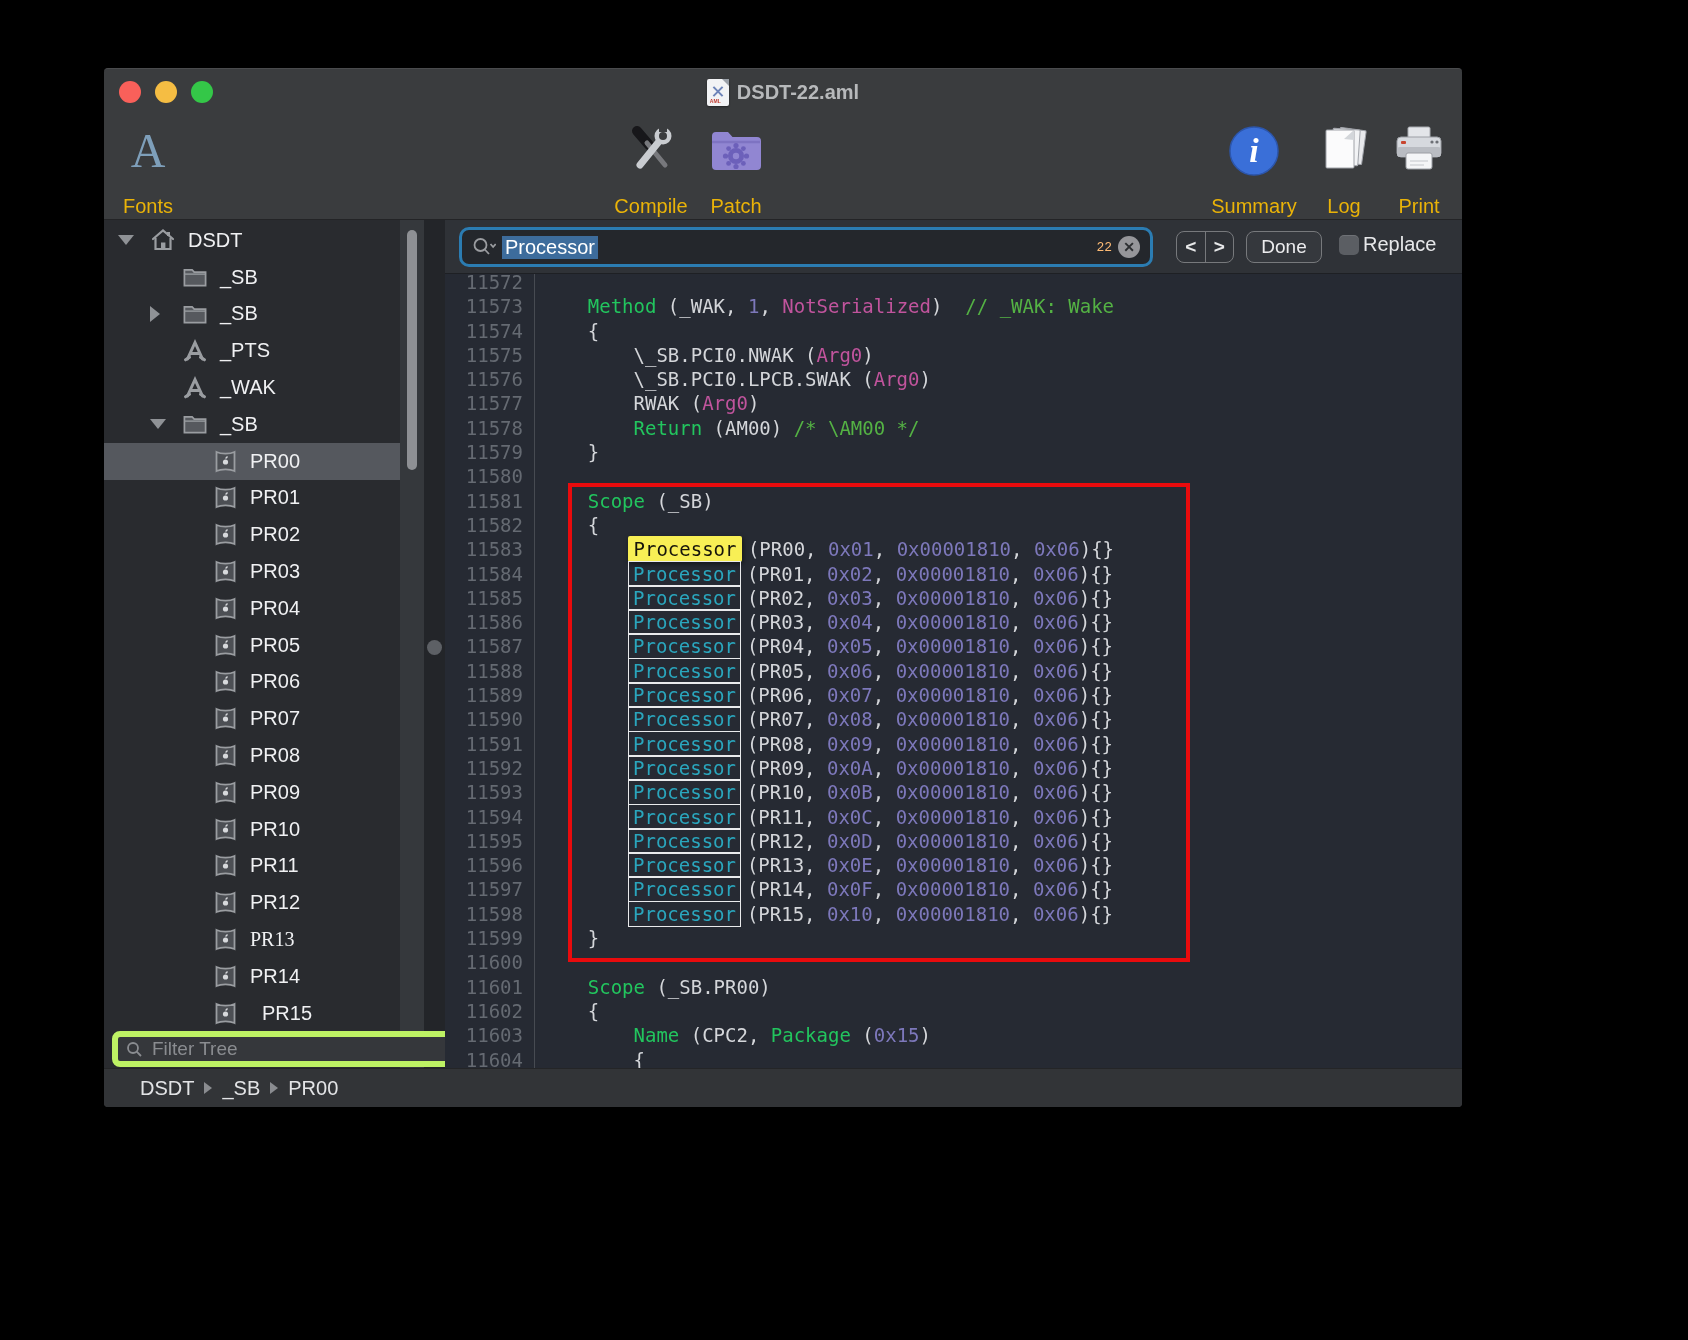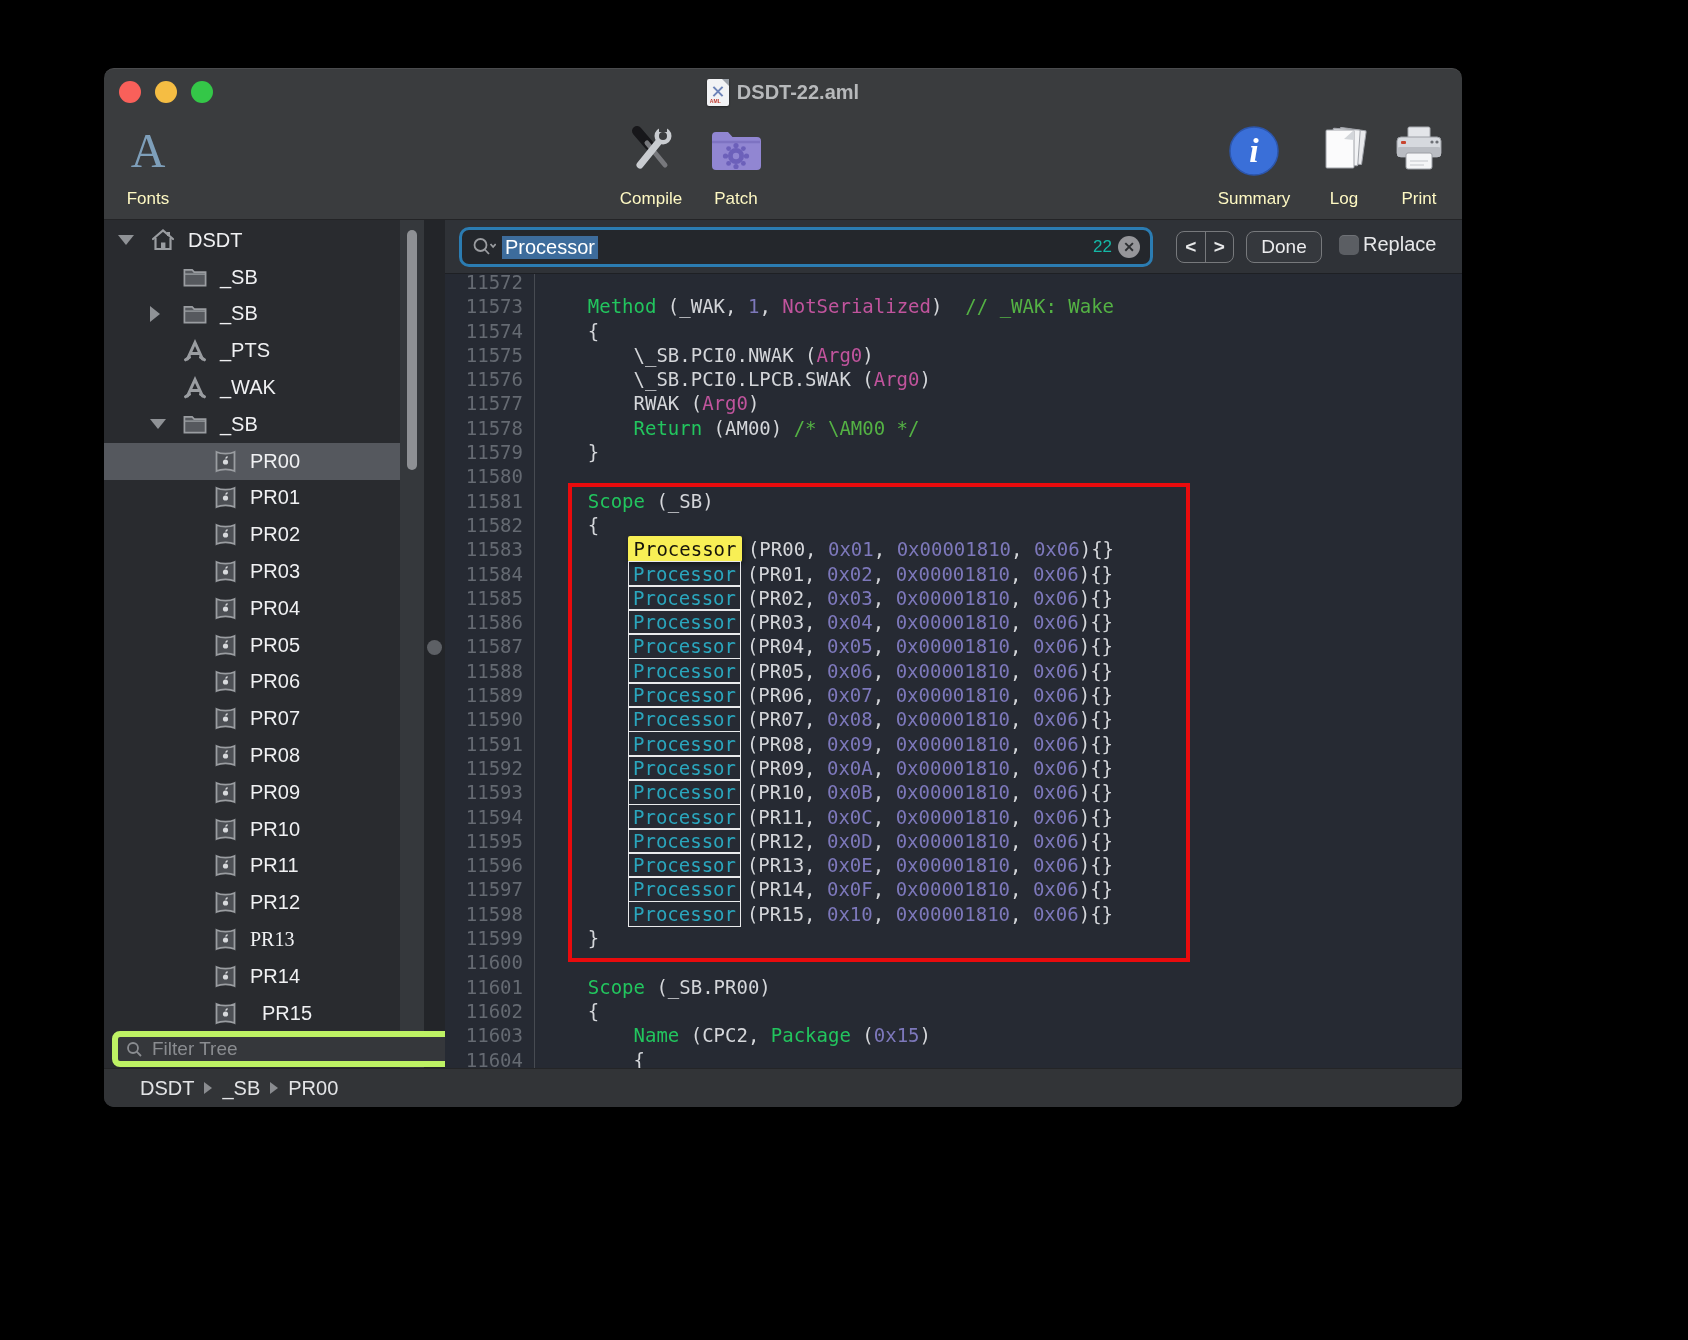--- a/index.html
+++ b/index.html
@@ -1,37 +1,37 @@
 <!DOCTYPE html>
 <html><head>
 <meta charset="utf-8">
 <style>
   html,body{margin:0;padding:0;background:#000;}
   .stage{position:relative;width:1688px;height:1340px;background:#000;font-family:"Liberation Sans",sans-serif;overflow:hidden;}
-  .window{position:absolute;left:104px;top:68px;width:1358px;height:1039px;background:#3a3c3e;border-radius:10px;overflow:hidden;box-shadow:0 24px 70px rgba(0,0,0,.65);border-top:1px solid #4a4b4d;box-sizing:border-box;}
+  .window{position:absolute;left:104px;top:68px;width:1358px;height:1039px;background:#3a3c3e;border-radius:4px;overflow:hidden;box-shadow:0 24px 70px rgba(0,0,0,.65);border-top:1px solid #4a4b4d;box-sizing:border-box;}
   
   .titlebar{position:absolute;left:0;top:0;right:0;height:44px;}
   .tl{position:absolute;top:12px;width:22px;height:22px;border-radius:50%;}
   .tl.red{left:15px;background:#f9605a;}
   .tl.yellow{left:51px;background:#f5bd43;}
   .tl.green{left:87px;background:#34c748;}
   .titlegroup{position:absolute;left:0;right:0;top:8px;height:30px;display:flex;align-items:center;justify-content:center;gap:8px;}
   .doc-ic{width:22px;height:27px;background:#f2f3f5;border-radius:2px;position:relative;box-shadow:0 1px 2px rgba(0,0,0,.4);}
   .doc-ic:before{content:"";position:absolute;right:0;top:0;border-style:solid;border-width:0 7px 7px 0;border-color:transparent #9aa0a8 transparent transparent;}
   .doc-ic .xmark{position:absolute;left:4px;top:6px;width:13px;height:13px;}
   .doc-ic .xmark:before,.doc-ic .xmark:after{content:"";position:absolute;left:6px;top:0;width:2px;height:13px;background:#6d84b8;}
   .doc-ic .xmark:before{transform:rotate(45deg);}
   .doc-ic .xmark:after{transform:rotate(-45deg);}
   .doc-ic .aml{position:absolute;left:3px;bottom:2px;font-size:5px;font-weight:bold;color:#c03b30;}
   .wintitle{font-size:20px;color:#b7b9bb;font-weight:600;}
   
   .toolbar{position:absolute;left:0;top:44px;right:0;height:106px;border-bottom:1px solid #232426;}
   .titem{position:absolute;top:6px;width:130px;display:flex;flex-direction:column;align-items:center;}
   .ticon{height:64px;display:flex;align-items:center;justify-content:center;}
-  .tlabel{margin-top:6px;font-size:17px;color:#fef9c3;}
+  .tlabel{margin-top:12px;font-size:20px;color:#eab308;}
   .fonts-a{font-family:"Liberation Serif",serif;font-size:48px;color:#7e9fba;line-height:60px;}
   
   .content{position:absolute;left:0;top:151px;right:0;bottom:38px;background:#232529;}
   .sidebar{position:absolute;left:0;top:0;width:296px;bottom:0;background:#292b2f;overflow:hidden;}
   .scrolltrack{position:absolute;left:296px;top:0;width:24px;bottom:0;background:#35383c;}
   .scrollthumb{position:absolute;left:7px;top:10px;width:10px;height:240px;border-radius:5px;background:#8e9094;}
   .vdivider{position:absolute;left:320px;top:0;width:21px;bottom:0;background:#232529;}
   .divdot{position:absolute;left:3px;top:420px;width:15px;height:15px;border-radius:50%;background:#5d6065;}
   
   .tree{position:absolute;left:0;top:2px;right:0;}
@@ -45,21 +45,21 @@
   
   .filter{position:absolute;left:8px;bottom:2px;width:342px;height:34px;background:#35373b;border:6px solid #bef264;border-radius:8px;display:flex;align-items:center;box-sizing:border-box;padding:12px 8px;gap:7px;}
   .filter input{flex:1;background:transparent;border:none;outline:none;color:#c9cbce;font-size:19px;font-family:"Liberation Sans",sans-serif;}
   .filter input::placeholder{color:#8a8c90;}
   
   .editor{position:absolute;left:341px;top:0;right:0;bottom:0;background:#262a33;}
   .searchstrip{position:absolute;left:0;top:0;right:0;height:54px;background:#2f3237;border-bottom:1px solid #1e2024;box-sizing:border-box;}
   .sfield{position:absolute;left:14px;top:7px;width:694px;height:40px;background:#24272c;border:3px solid #2b7cb2;border-radius:10px;box-sizing:border-box;display:flex;align-items:center;padding:0 10px;gap:6px;}
   .stext{flex:1;font-size:20px;color:#fff;white-space:nowrap;overflow:hidden;}
   .stext .selbg{background:#3d6c9c;padding:2px 3px;}
-  .scount{font-size:17px;color:#14b8a6;}
+  .scount{font-size:13px;color:#fdba74;font-family:Liberation Mono, monospace;}
   .sclear{width:22px;height:22px;border-radius:50%;background:#96969a;color:#2c2e31;font-size:14px;font-weight:bold;display:flex;align-items:center;justify-content:center;line-height:1;}
   .seg{position:absolute;left:731px;top:11px;width:58px;height:32px;border:1.5px solid #77797c;border-radius:8px;box-sizing:border-box;display:flex;}
   .seg .half{flex:1;display:flex;align-items:center;justify-content:center;color:#e8e9ea;font-size:19px;font-weight:600;}
   .seg .half + .half{border-left:1.5px solid #77797c;}
   .donebtn{position:absolute;left:801px;top:11px;width:76px;height:32px;border:1.5px solid #77797c;border-radius:8px;box-sizing:border-box;color:#ececee;font-size:19px;display:flex;align-items:center;justify-content:center;background:rgba(255,255,255,0.03);}
   .repl{position:absolute;left:894px;top:13px;display:flex;align-items:center;gap:4px;}
   .cbox{width:20px;height:20px;border-radius:5px;background:#5b5e63;box-shadow:inset 0 1px 0 rgba(255,255,255,.12);}
   .replbl{font-size:20px;color:#e6e7e9;}
   
   .codewrap{position:absolute;left:0;top:54px;right:0;bottom:0;overflow:hidden;}

